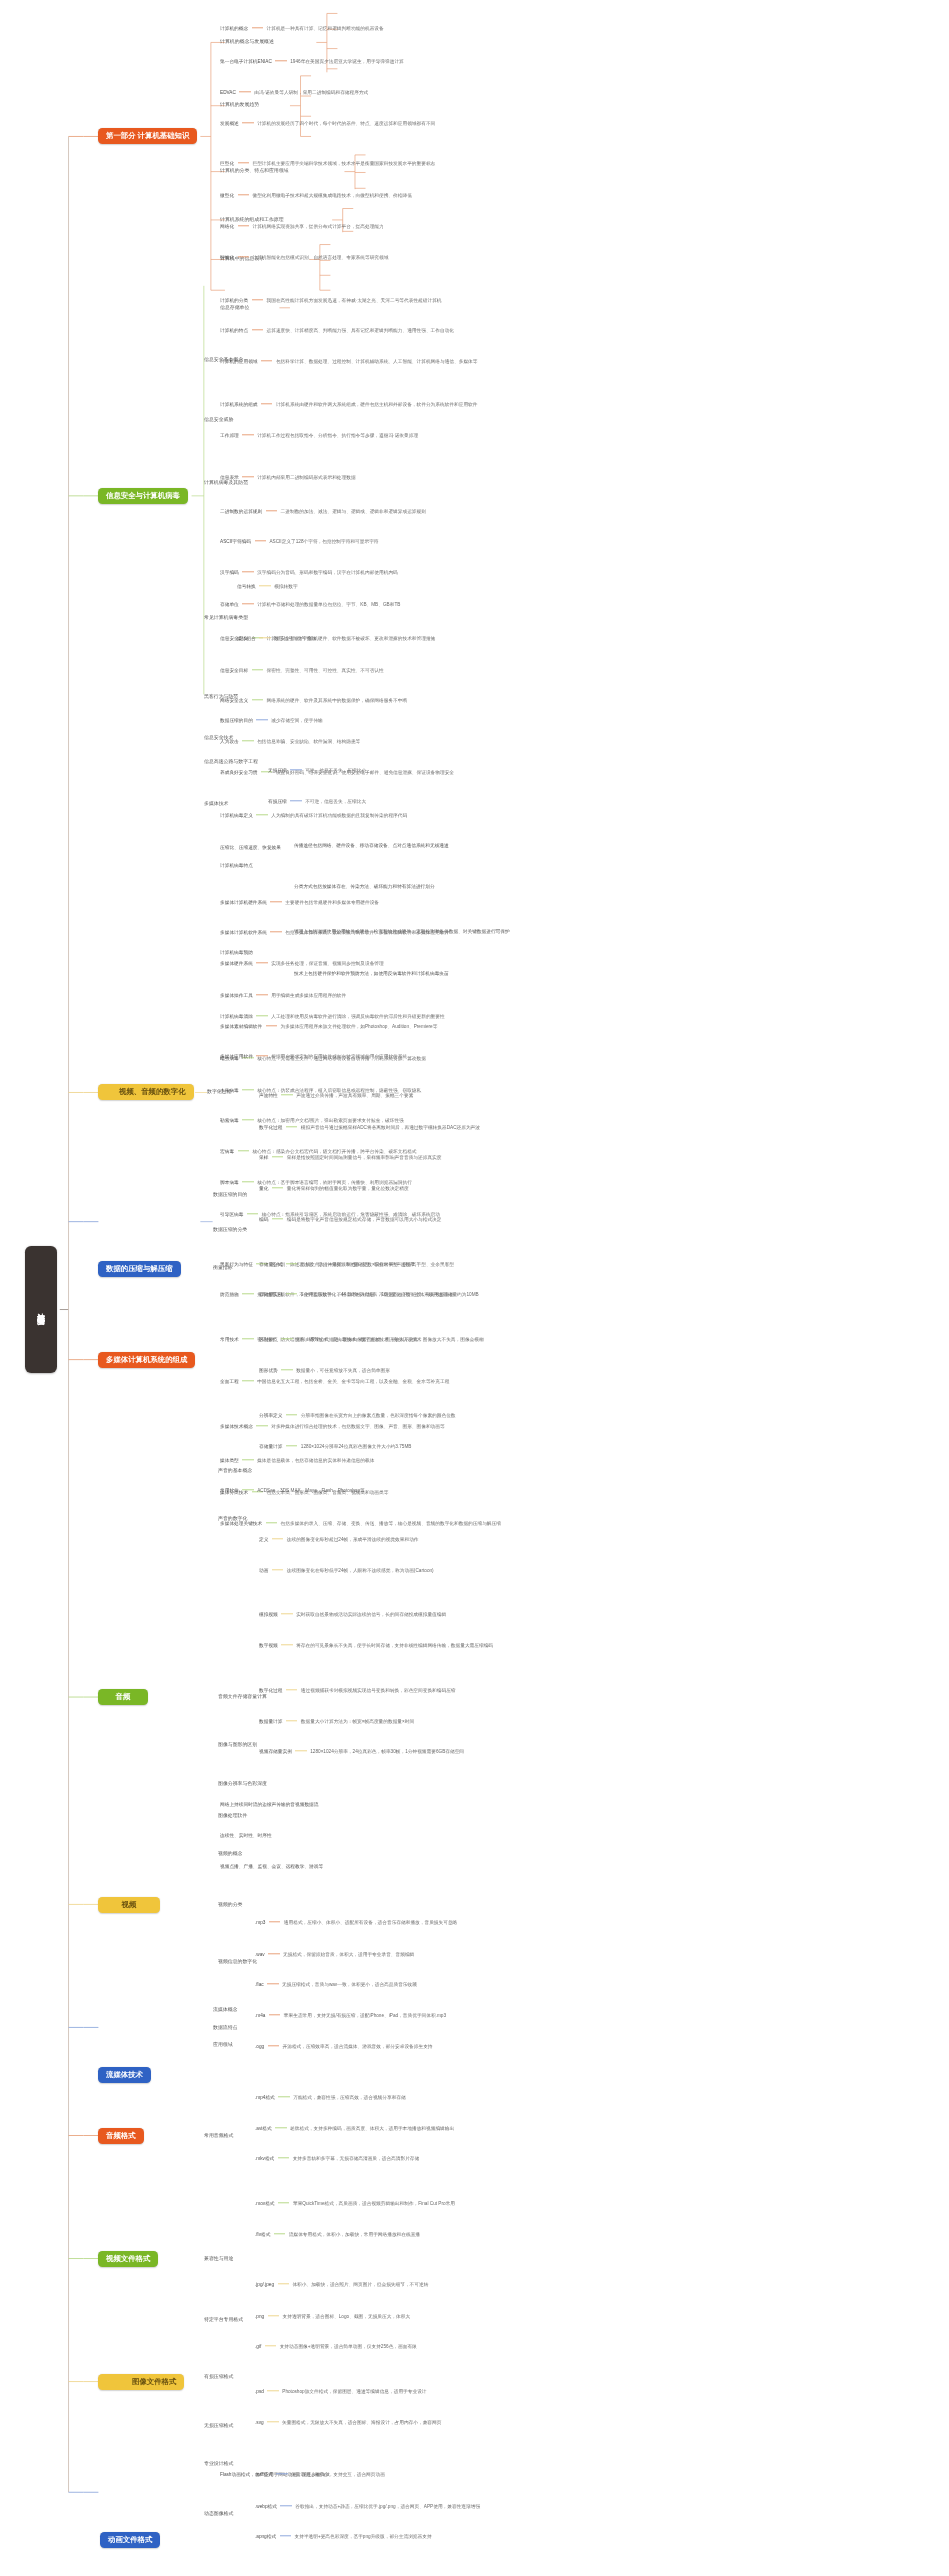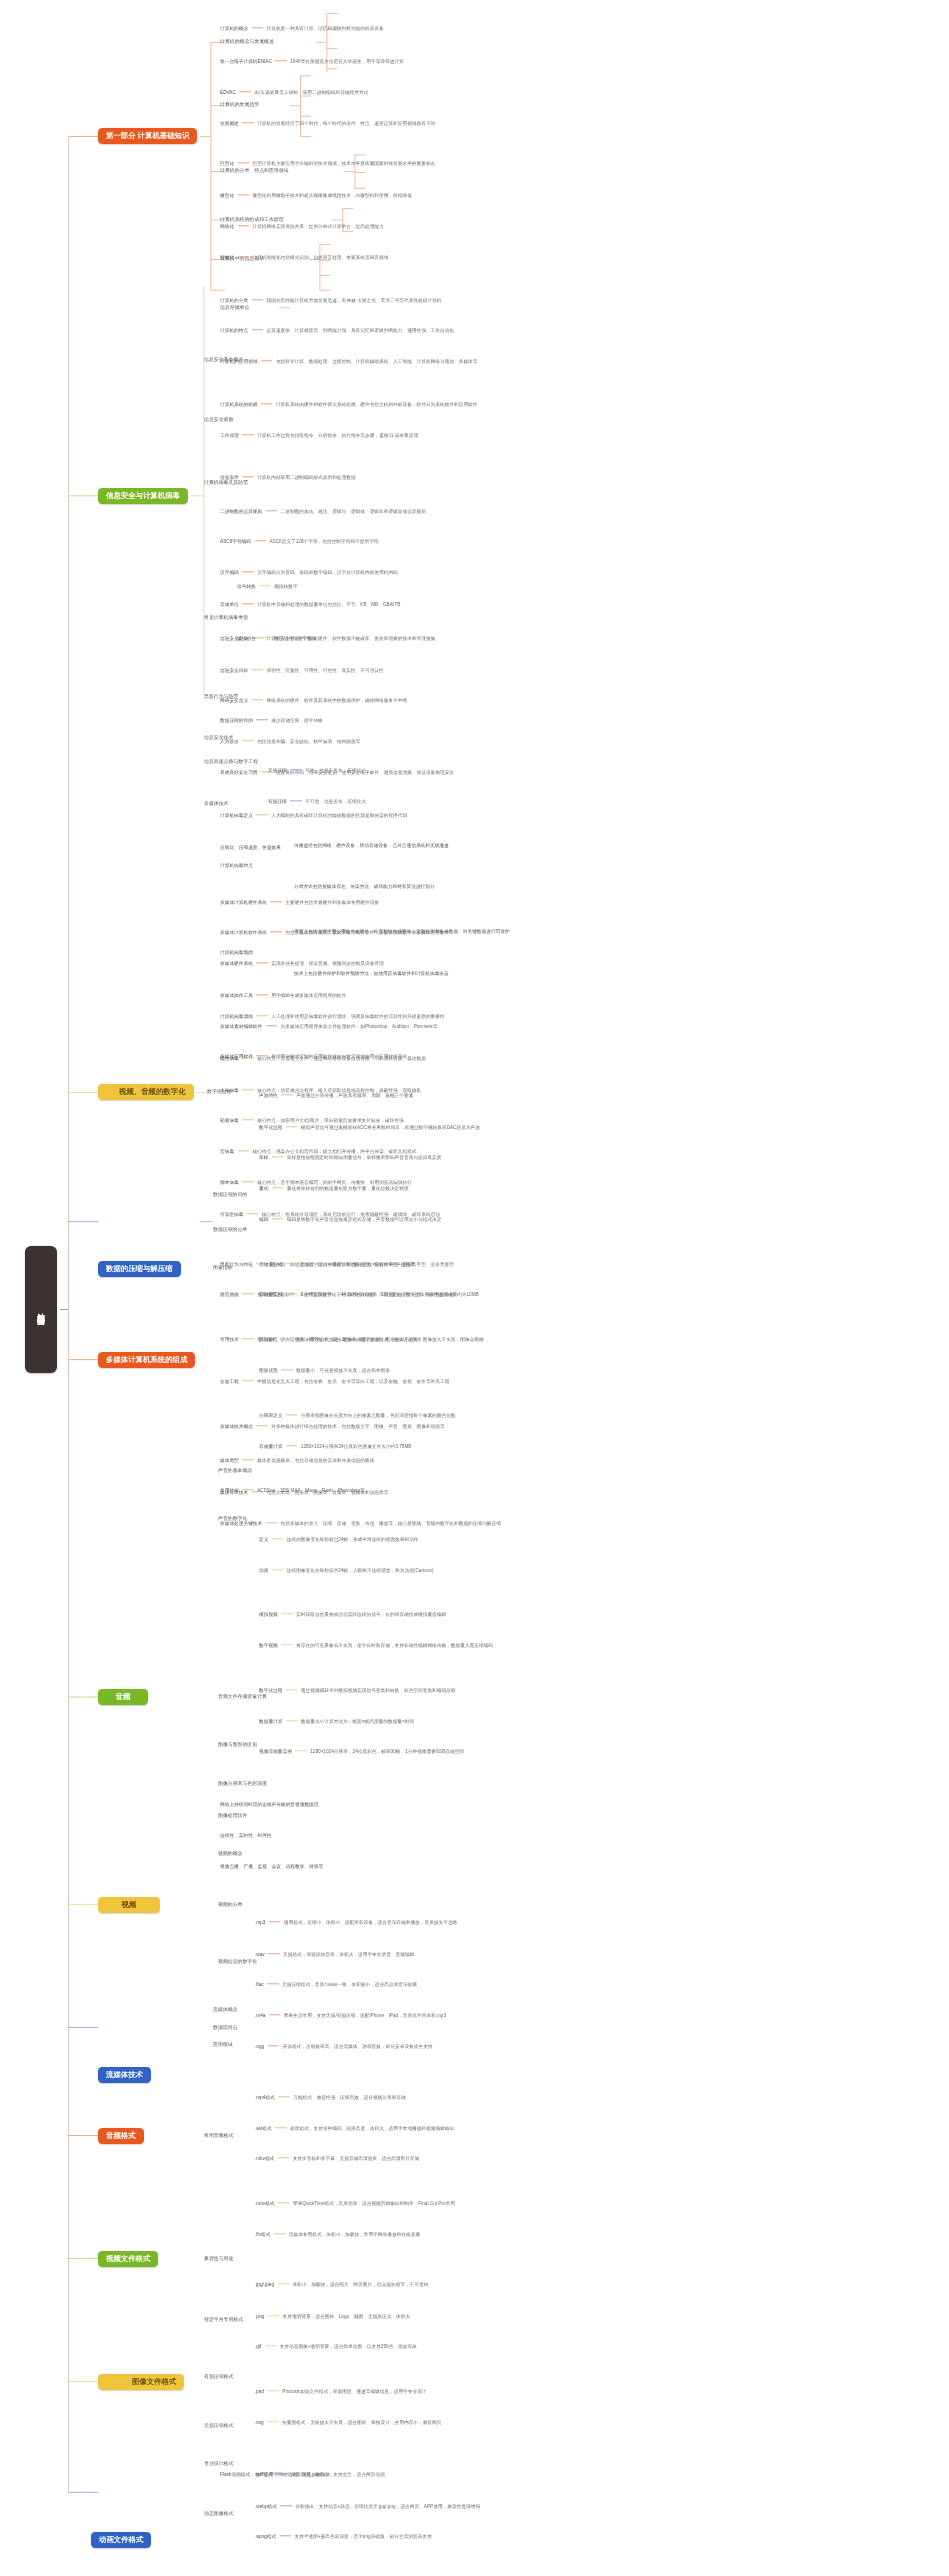--- a/index.html
+++ b/index.html
@@ -191,21 +191,21 @@
     </div>
 
   <div class="l1 green" style="left:98px; top:2259px;">
     <span>视频文件格式</span>
     </div>
 
   <div class="l1 yellow" style="left:98px; top:2382px;padding-left:34px;">
     <span>图像文件格式</span>
     </div>
 
-  <div class="l1 blue" style="left:91px; top:2493px;">
+  <div class="l1 blue" style="left:100px; top:2493px;">
     <span>动画文件格式</span>
     </div>
 
   <div class="n l2" style="left:220px; top:42px;"><span>计算机的概念与发展概述</span></div>
   <div class="n l2" style="left:220px; top:105px;"><span>计算机的发展趋势</span></div>
   <div class="n l2" style="left:220px; top:171px;"><span>计算机的分类、特点和应用领域</span></div>
   <div class="n l2" style="left:220px; top:220px;"><span>计算机系统的组成和工作原理</span></div>
   <div class="n l2" style="left:220px; top:259px;"><span>计算机中的信息表示</span></div>
   <div class="n l2" style="left:220px; top:308px;"><span>信息存储单位</span></div>
 

